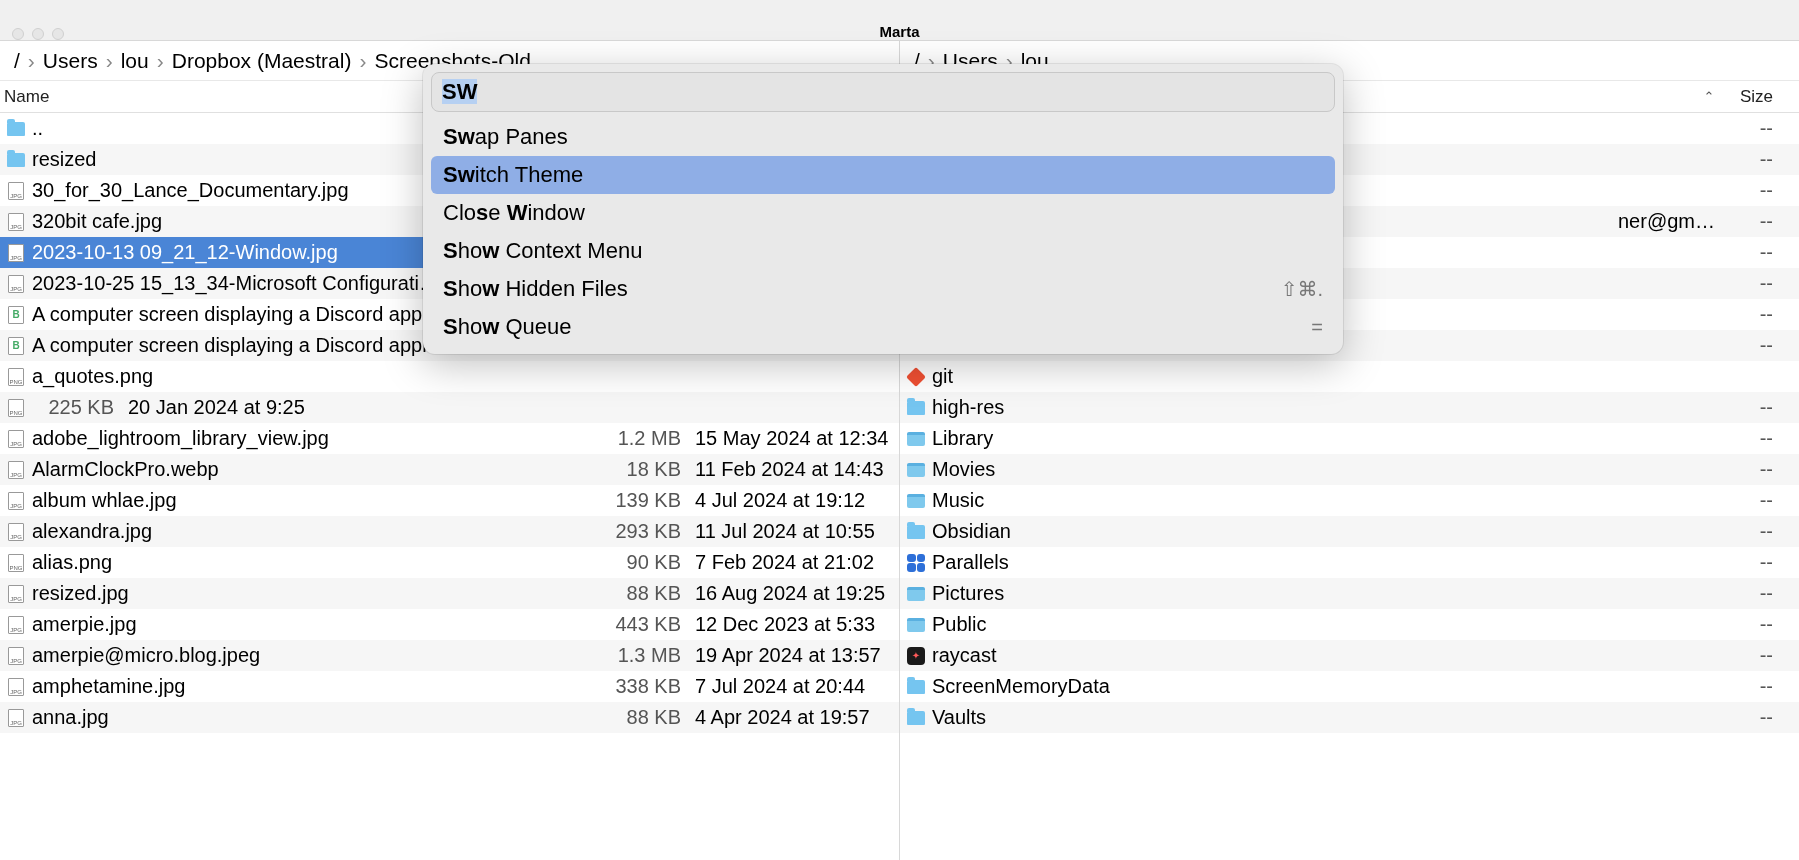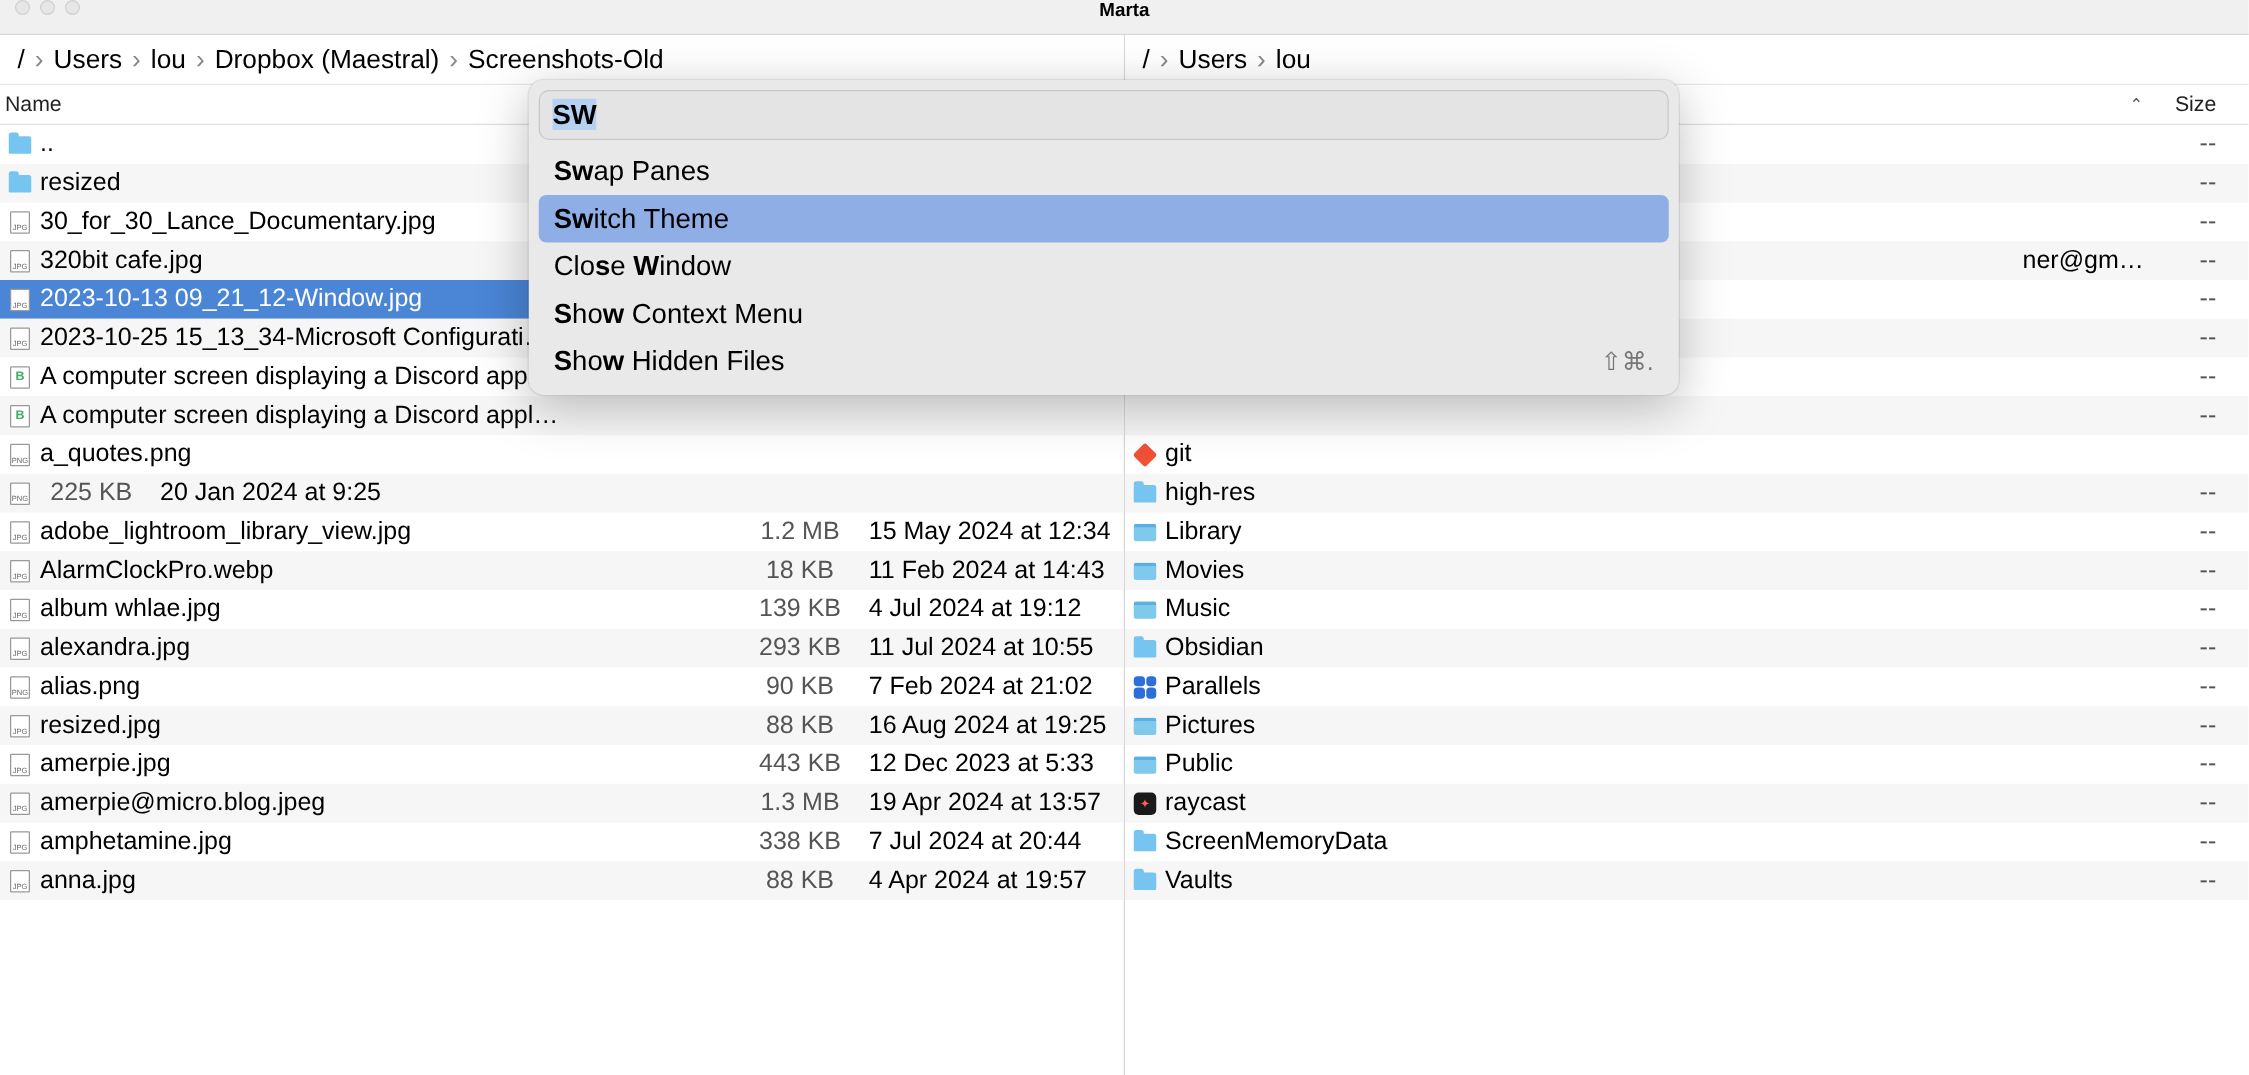--- a/index.html
+++ b/index.html
@@ -1,18 +1,18 @@
 <!DOCTYPE html>
 <html><head>
   <meta charset="utf-8">
   <style>
     * { margin: 0; padding: 0; box-sizing: border-box; font-family: -apple-system, BlinkMacSystemFont, "Segoe UI", sans-serif; }
     body { background: #fff; color: #000; font-size: 17px; overflow: hidden; height: 860px; width: 1799px; position: relative; }
     
-    .titlebar { height: 28px; background: #f0f0f0; border-bottom: 1px solid #d8d8d8; display: flex; align-items: flex-start; position: relative; }
+    .titlebar { height: 41px; background: #f0f0f0; border-bottom: 1px solid #d8d8d8; display: flex; align-items: flex-end; position: relative; }
     .traffic-lights { display: flex; gap: 8px; padding-left: 12px; }
     .traffic-light { width: 12px; height: 12px; border-radius: 50%; background: #e6e6e6; border: 1px solid #d0d0d0; }
     .app-title { position: absolute; left: 50%; transform: translateX(-50%); font-weight: 600; font-size: 15px; }
 
     .panes { display: flex; height: calc(100% - 28px); }
     .pane { flex: 1; display: flex; flex-direction: column; border-right: 1px solid #d8d8d8; overflow: hidden; }
     .pane:last-child { border-right: none; }
 
     .breadcrumbs { height: 40px; display: flex; align-items: center; padding: 0 10px; font-size: 21px; background: #fff; border-bottom: 1px solid #e8e8e8; }
     .bc-seg { padding: 0 4px; white-space: nowrap; }
@@ -25,21 +25,21 @@
     
     .pane-right .col-size { width: 60px; padding-right: 6px; }
     .pane-right .col-mod2 { width: 20px; }
 
     .file-list { flex: 1; overflow: hidden; }
     .row { height: 31px; display: flex; align-items: center; }
     .row:nth-child(even) { background: #f6f6f6; }
     .row.selected { background: #4a85d6; color: #fff; }
     .row .icon { width: 20px; height: 20px; margin: 0 6px 0 6px; display: inline-flex; align-items: center; justify-content: center; flex-shrink: 0; }
     .row .name { flex: 1; white-space: nowrap; overflow: hidden; text-overflow: ellipsis; font-size: 20px; }
-    .row .size { width: 90px; text-align: center; font-size: 20px; color: #555; padding-right: 8px; }
+    .row .size { width: 90px; text-align: right; font-size: 20px; color: #555; padding-right: 8px; }
     .row.selected .size, .row.selected .mod { color: #fff; }
     .row .mod { width: 210px; text-align: left; font-size: 20px; color: #000000; padding-left: 6px; white-space: nowrap; }
     
     .pane-right .row .size { width: 60px; text-align: right; padding-right: 6px; }
     .pane-right .row .mod { width: 20px; }
 
     .folder-icon { width: 18px; height: 14px; background: #75c5f0; border-radius: 2px 2px 1px 1px; position: relative; }
     .folder-icon::before { content: ""; position: absolute; top: -3px; left: 0; width: 8px; height: 4px; background: #75c5f0; border-radius: 2px 2px 0 0; }
     
     .file-icon { width: 16px; height: 18px; background: #fff; border: 1px solid #999; border-radius: 1px; position: relative; }
@@ -475,14 +475,18 @@
         <span class="palette-shortcut"></span>
       </div>
       <div class="palette-item">
         <span><b>S</b>ho<b>w</b> Context Menu</span>
         <span class="palette-shortcut"></span>
       </div>
       <div class="palette-item">
         <span><b>S</b>ho<b>w</b> Hidden Files</span>
         <span class="palette-shortcut">⇧⌘.</span>
       </div>
+      <div class="palette-item">
+        <span><b>S</b>ho<b>w</b> Queue</span>
+        <span class="palette-shortcut">=</span>
+      </div>
     </div>
 </div>
 
 </body></html>

